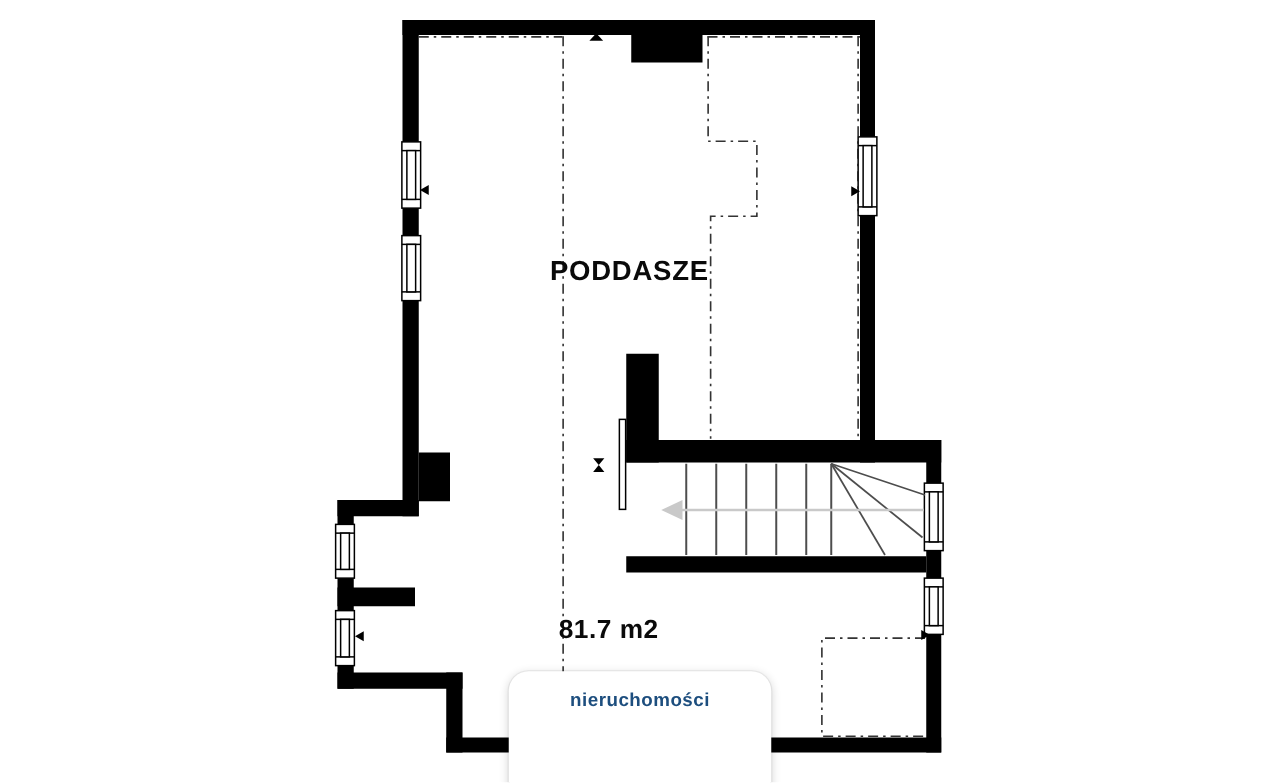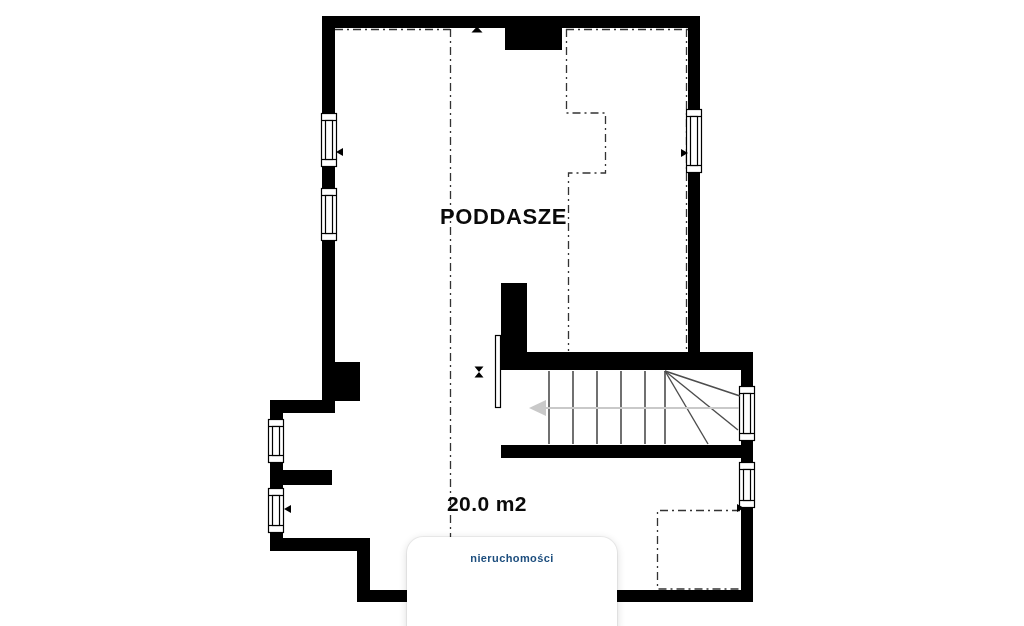--- a/index.html
+++ b/index.html
@@ -60,21 +60,21 @@
     color: #d51f2d;
   }
   .registered-mark {
     font-size: 10px;
     font-weight: 700;
     color: #d51f2d;
     margin-top: 1px;
     margin-left: 1px;
   }
   .brand-tagline {
-    font-size: 11px;
+    font-size: 15px;
     font-weight: 700;
     letter-spacing: 0.4px;
     color: #1d4e7e;
     margin-top: 2px;
   }
 </style>
 </head>
 <body>
 
 <div class="canvas">
@@ -182,19 +182,19 @@
       </g>
     </g>
 
     <g>
       <rect x="495.5" y="335.5" width="5" height="72" fill="#ffffff" stroke="#000000" stroke-width="1.2"></rect>
       <path fill="#000000" d="M474.5,366.5 L483.5,366.5 L479,372 Z M474.5,377.5 L483.5,377.5 L479,372 Z"></path>
     </g>
   </svg>
 
   <div class="room-label">PODDASZE</div>
-  <div class="area-label">20.0 m2</div>
+  <div class="area-label">81.7 m2</div>
 
   <div class="watermark-card">
     <div class="brand-tagline">nieruchomości</div>
   </div>
 
 </div>
 
 </body></html>

